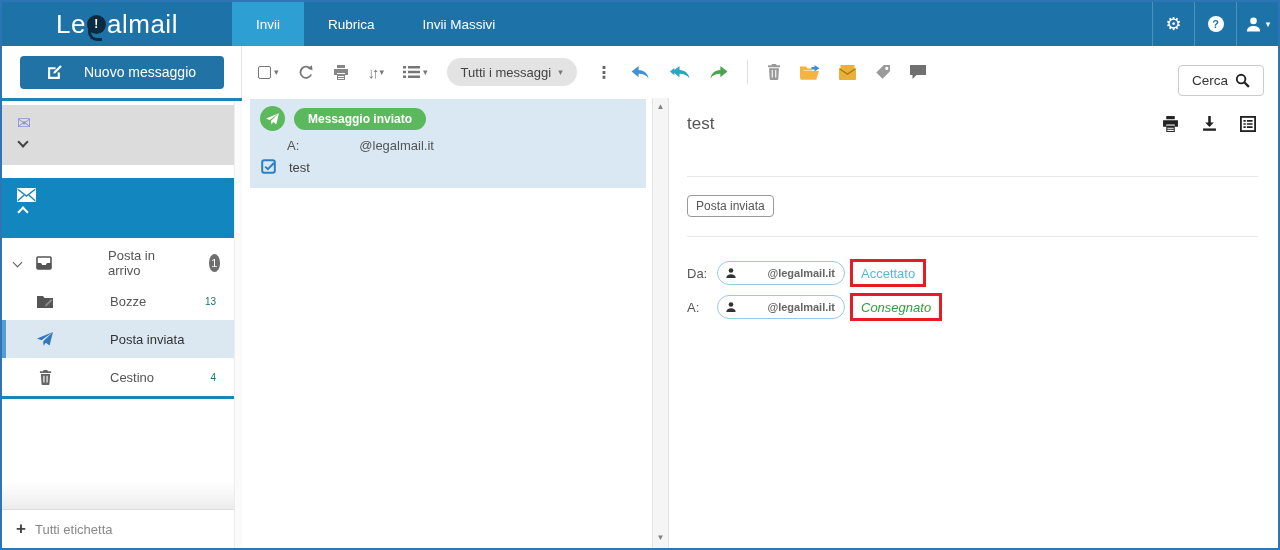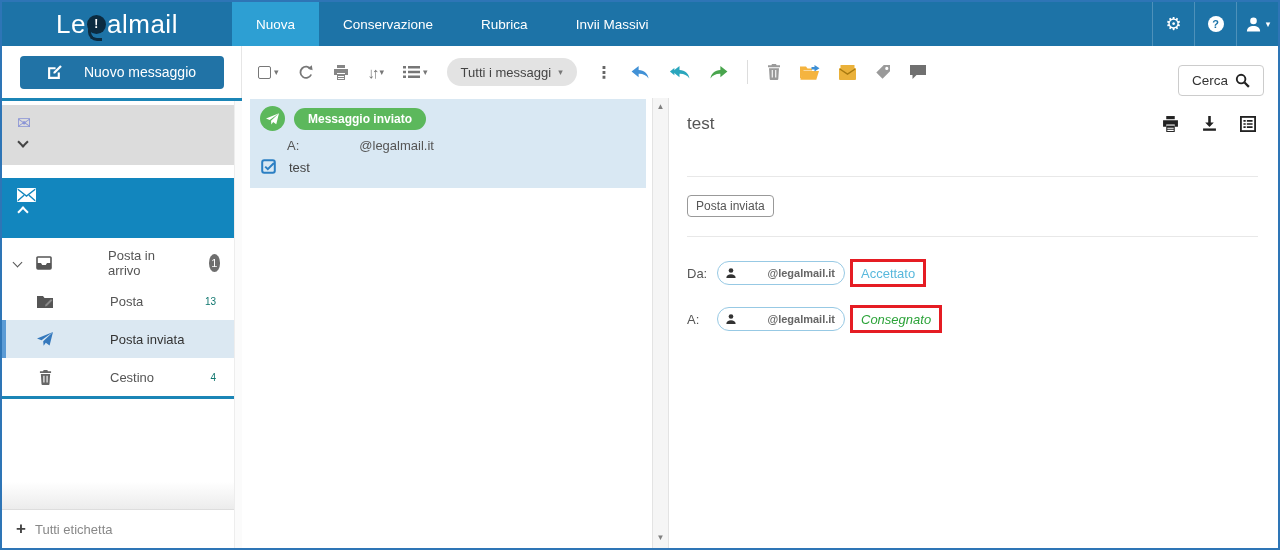--- a/index.html
+++ b/index.html
@@ -78,21 +78,21 @@
   .msg-row3 { display:flex; align-items:center; gap:12px; margin-top:6px; padding-left:1px; font-size:13px; color:#444; }
 
   
   .detail-head { display:flex; align-items:flex-start; }
   .detail-subject { font-size:17px; color:#555; }
   .detail-actions { margin-left:auto; display:flex; gap:23px; margin-right:22px; margin-top:2px; }
   .detail-actions span { cursor:pointer; }
   .d-rule { height:1px; background:#e8e8e8; margin-right:20px; }
   .rule1 { margin-top:42px; } .rule2 { margin-top:19px; }
   .tag-outline { display:inline-block; margin-top:18px; border:1px solid #999; border-radius:4px; padding:3px 8px; font-size:12px; color:#555; }
-  .recips { margin-top:19px; display:flex; flex-direction:column; gap:12px; }
+  .recips { margin-top:19px; display:flex; flex-direction:column; gap:0; }
   .recip-row { display:flex; align-items:center; height:34px; }
   .recip-label { width:30px; font-size:13px; color:#555; }
   .addr-pill { display:inline-flex; align-items:center; justify-content:space-between; width:128px; height:24px; border:1.5px solid #97c9e4; border-radius:13px; padding:0 9px 0 7px; }
   .addr-pill .addr { font-size:11px; font-weight:bold; color:#666; }
   .red-box { display:inline-flex; align-items:center; border:3px solid #e51c23; margin-left:5px; padding:2px 8px; height:28px; }
   .status-accepted { font-size:13px; color:#58b8dc; }
   .status-delivered { font-size:13px; color:#2ca339; font-style:italic; }
 
   svg { display:block; }
 </style>
@@ -103,22 +103,21 @@
 
   <div class="navbar">
     <div class="logo-wrap">
       <span>Le</span>
         <span class="logo-g">
           <span class="bang">!</span>
         </span>
         <span>almail</span>
     </div>
     <div class="nav-tabs">
-      <div class="nav-tab active">Nuova</div>
-      <div class="nav-tab">Conservazione</div>
+      <div class="nav-tab active">Invii</div>
       <div class="nav-tab">Rubrica</div>
       <div class="nav-tab">Invii Massivi</div>
     </div>
     <div class="nav-right">
       <div class="nav-icon-btn">
         <span class="gear-glyph">⚙</span>
       </div>
       <div class="nav-icon-btn">
         <span class="help-circle">?</span>
       </div>
@@ -266,21 +265,21 @@
           <span>Posta in arrivo</span>
           <span class="badge-circle">1</span>
         </div>
         <div class="folder-row">
           <span class="f-icon">
             <svg width="16" height="13" viewBox="0 0 16 13">
                 <path fill="#555" d="M0 1h6l1.5 2H16v10H0z"></path>
                 <path fill="#8a8a8a" d="M8.5 9.5l5.5-5.5 1.4 1.4-5.5 5.5-1.9.5z"></path>
               </svg>
           </span>
-          <span>Posta</span>
+          <span>Bozze</span>
           <span class="count">13</span>
         </div>
         <div class="folder-row selected">
           <span class="f-icon">
             <svg width="16" height="14" viewBox="0 0 16 14">
                 <path fill="#3579bd" d="M16 0 0 6.5l4.5 1.7L16 0 6.2 9.2l.4 4.6 2.2-3 3.8 2.6z"></path>
               </svg>
           </span>
           <span>Posta inviata</span>
         </div>

